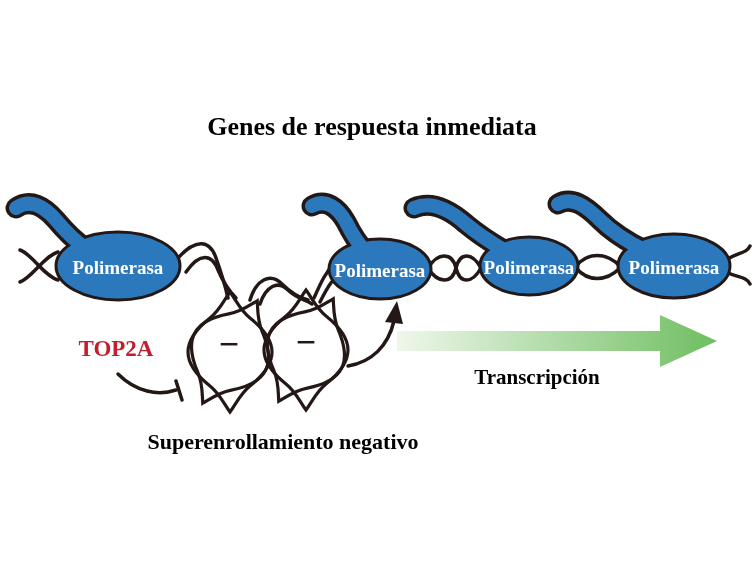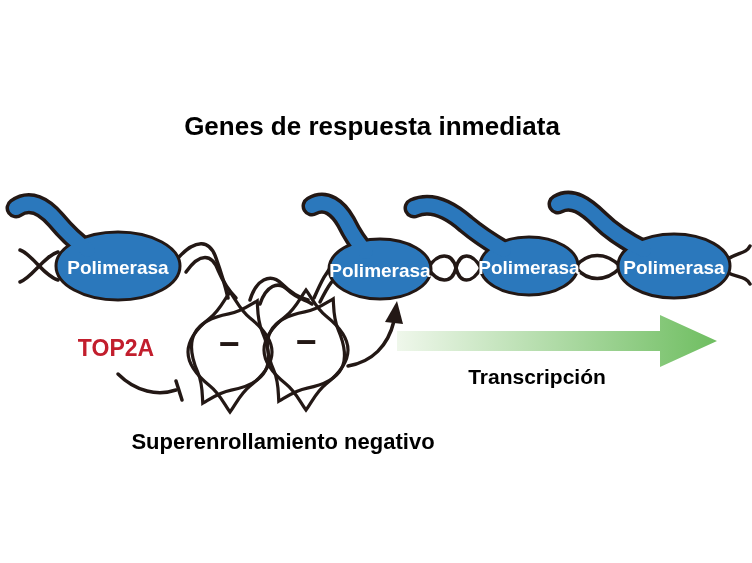--- a/index.html
+++ b/index.html
@@ -1,17 +1,17 @@
 <!DOCTYPE html>
 <html><head>
 <meta charset="utf-8">
 <style>
   html,body{margin:0;padding:0;background:#fff;}
   .figure{position:relative;width:752px;height:563px;background:#fff;overflow:hidden;
-          font-family:Liberation Sans, sans-serif;}
+          font-family:Liberation Serif, serif;}
   svg{display:block;}
   .dna{stroke:#231815;stroke-width:3.5;fill:none;stroke-linecap:round;}
   .dna-thin{stroke:#231815;stroke-width:3.2;fill:none;stroke-linecap:round;}
   .tail-outline{stroke:#231815;stroke-width:21;fill:none;stroke-linecap:round;}
   .tail-fill{stroke-width:14;fill:none;stroke-linecap:round;}
   .poly-ellipse{stroke:#231815;stroke-width:3;}
   .title-text{font-size:26px;font-weight:bold;fill:#000;}
   .poly-text{font-size:19px;font-weight:bold;}
   .top2a-text{font-size:23px;font-weight:bold;}
   .caption-text{font-size:22px;font-weight:bold;fill:#000;}

